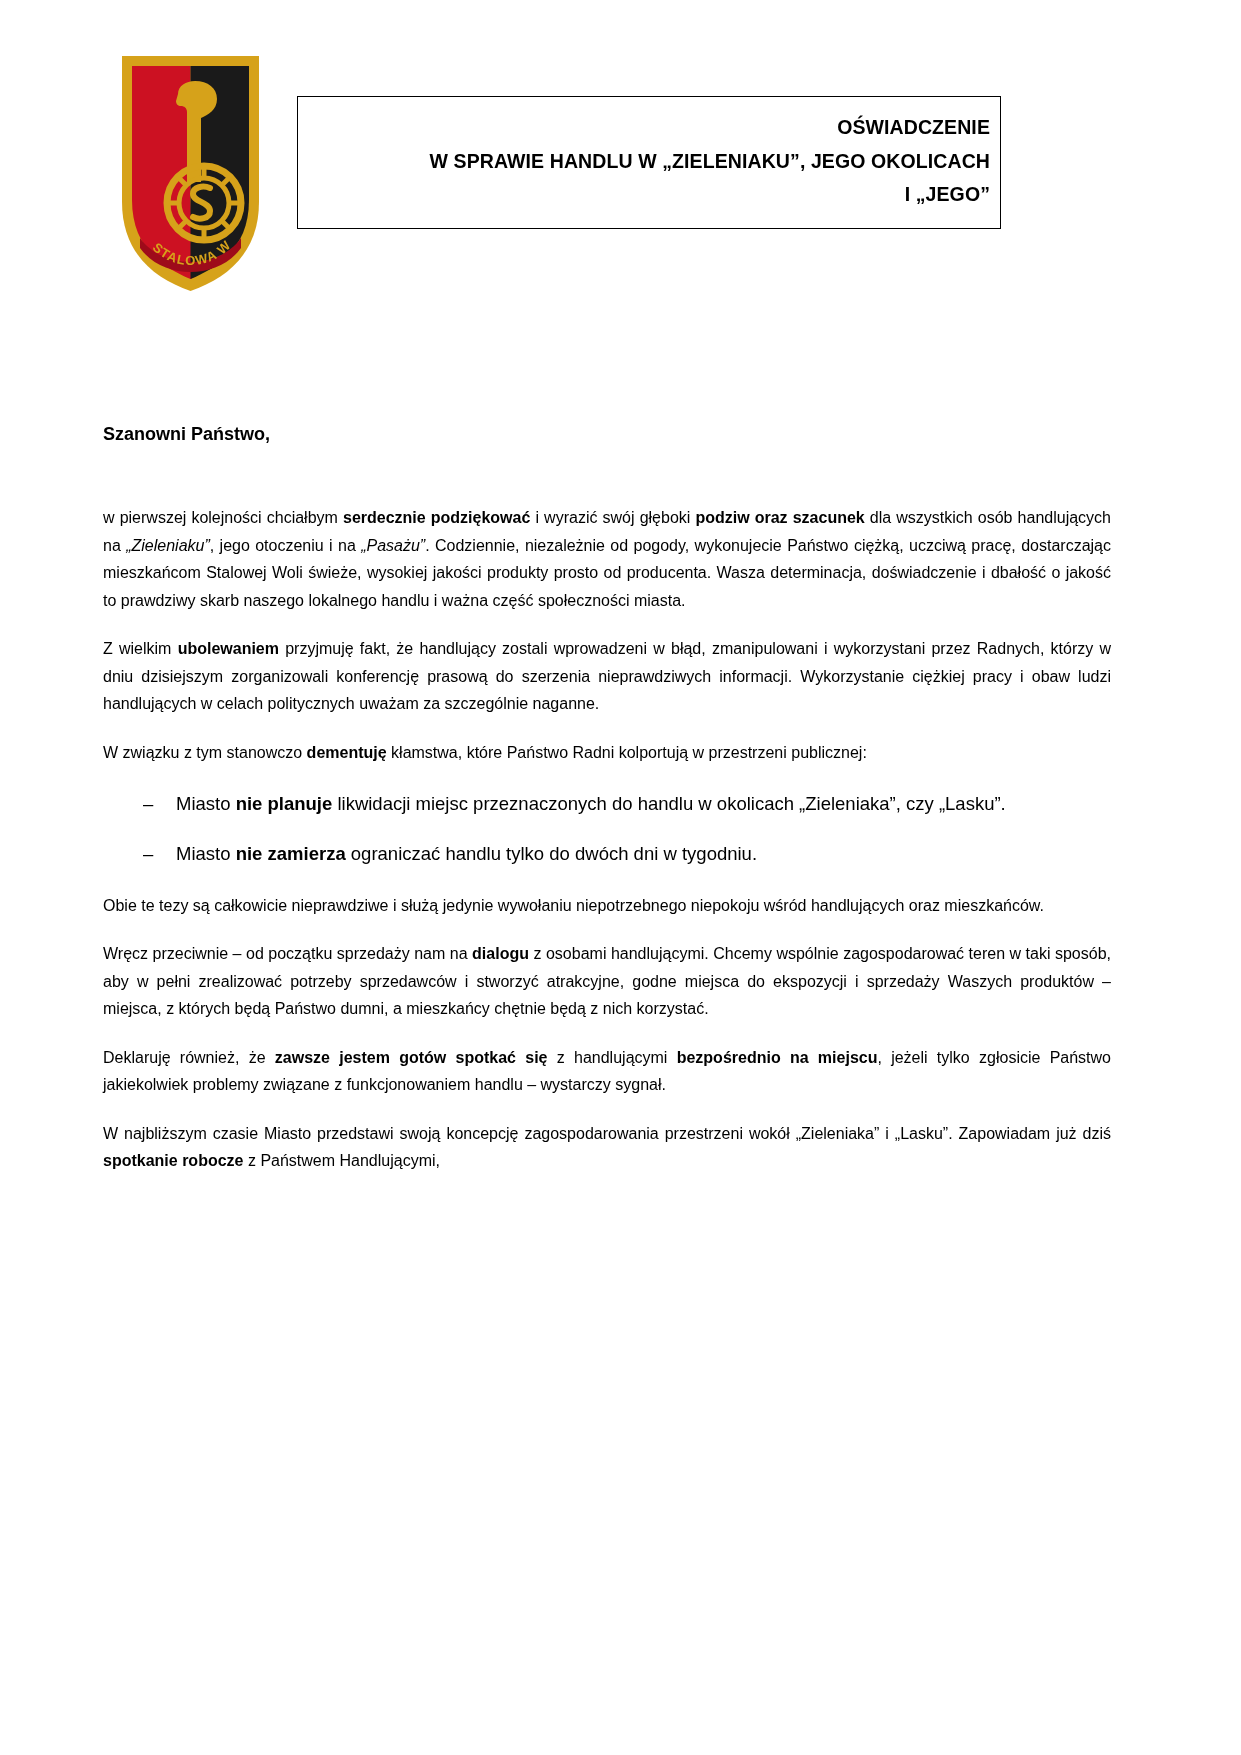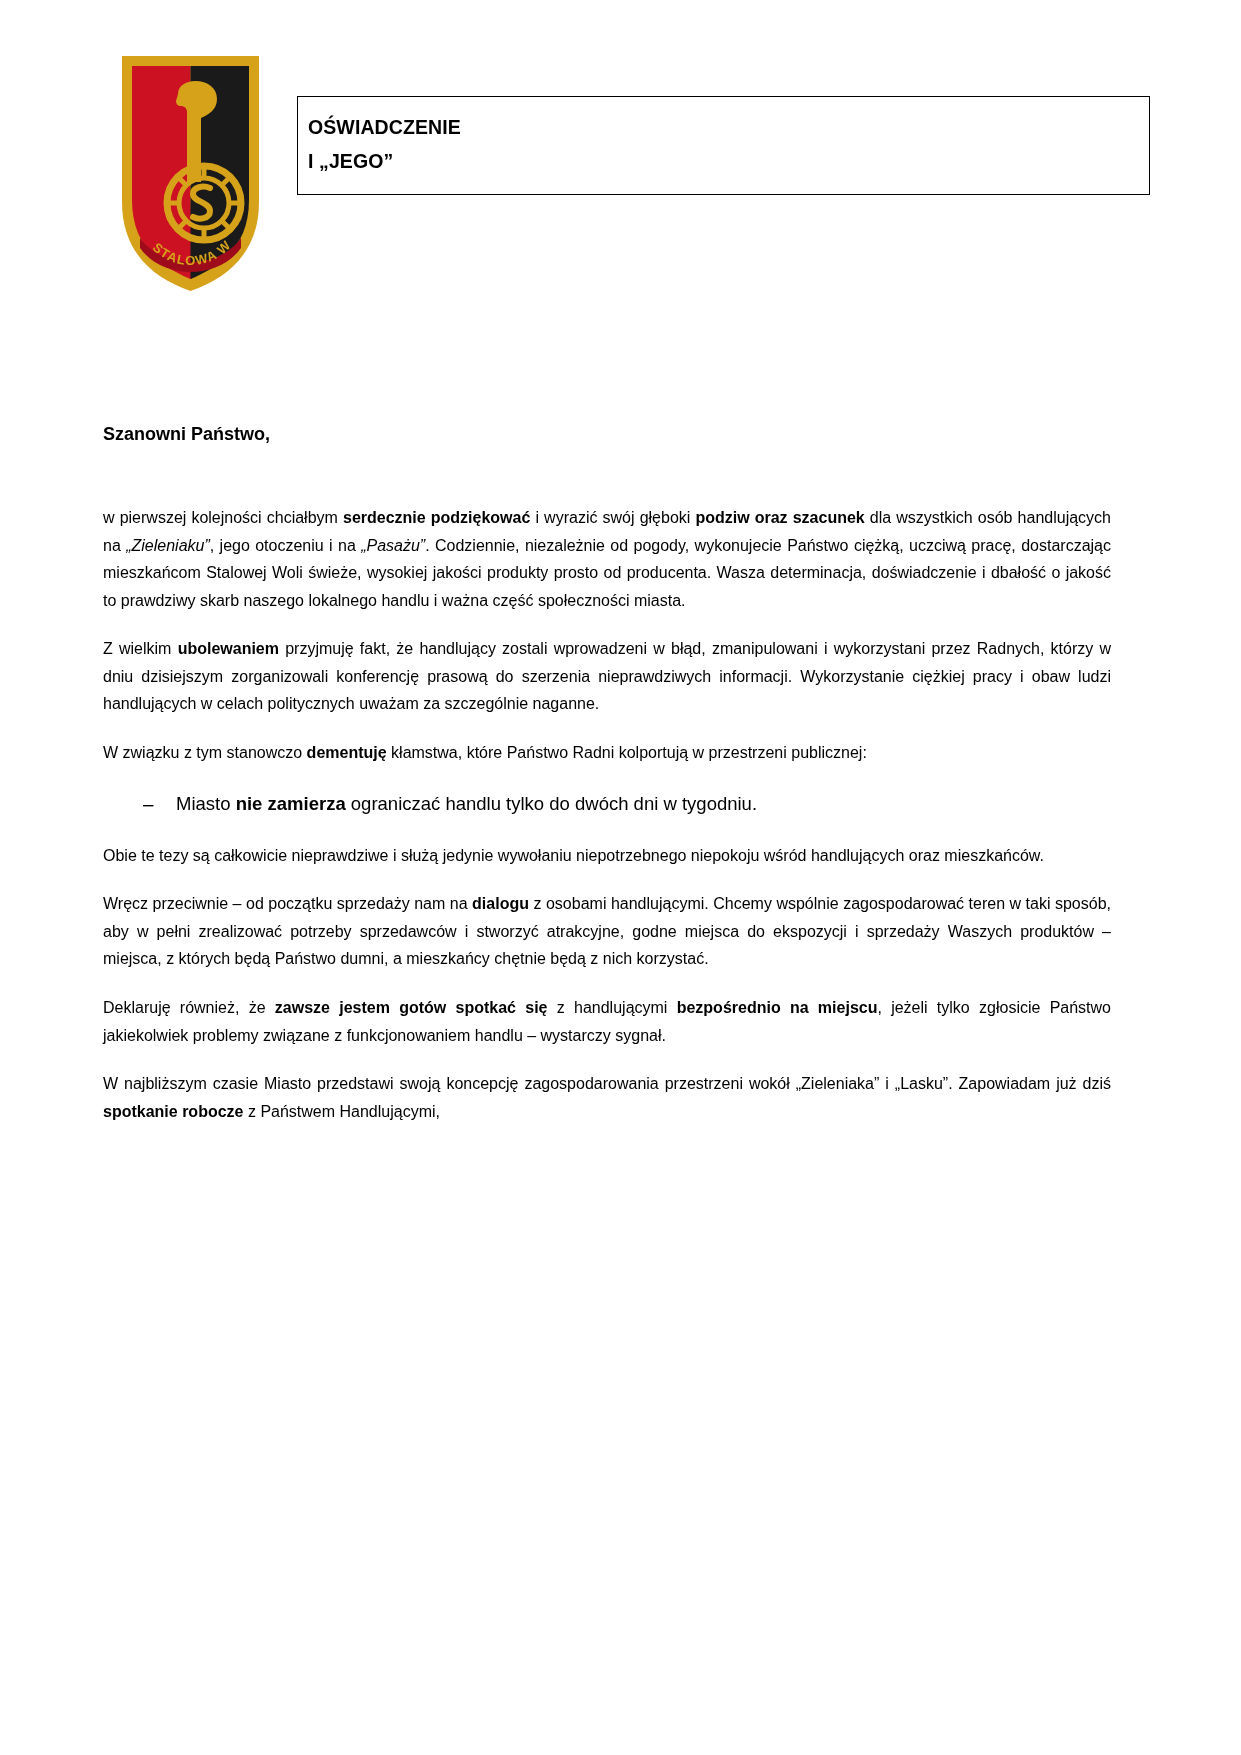--- a/index.html
+++ b/index.html
@@ -35,25 +35,25 @@
     left: 118px;
     top: 52px;
     width: 145px;
     height: 243px;
   }
 
   .title-box {
     position: absolute;
     left: 297px;
     top: 96px;
-    width: 853px;
+    width: 704px;
     border: 1.5px solid #000;
     box-sizing: border-box;
     padding: 14px 10px 16px 10px;
-    text-align: left;
+    text-align: right;
   }
   .title-box .line {
     font-size: 19.5px;
     font-weight: bold;
     line-height: 1.72;
     letter-spacing: 0.1px;
   }
 
   
   .content {
@@ -137,38 +137,40 @@
         <path d="M22 186 C45 218 100 218 123 186 L123 196 C100 228 45 228 22 196 Z" fill="#9e0b1a"></path>
         <path id="mottoPath" d="M30 192 C52 220 93 220 115 192" fill="none"></path>
         <text font-family="Liberation Sans, sans-serif" font-size="13" font-weight="bold" fill="#d6a21a" letter-spacing="1.2">
           <textPath href="#mottoPath" startOffset="6%">STALOWA WOLA</textPath>
         </text>
       </svg>
     </div>
 
     <div class="title-box">
       <div class="line">OŚWIADCZENIE</div>
+      <div class="line">W SPRAWIE HANDLU W „ZIELENIAKU”, JEGO OKOLICACH</div>
       <div class="line">I  „JEGO”</div>
     </div>
 
   </div>
 
   <div class="content">
 
     <p class="salutation">Szanowni Państwo,</p>
 
     <div>
       <p class="para"><span>w pierwszej kolejności chciałbym </span><b>serdecznie podziękować</b><span> i wyrazić swój głęboki </span><b>podziw oraz szacunek</b><span> dla wszystkich osób handlujących na </span><i>„Zieleniaku”</i><span>, jego otoczeniu i na </span><i>„Pasażu”</i><span>. Codziennie, niezależnie od pogody, wykonujecie Państwo ciężką, uczciwą pracę, dostarczając mieszkańcom Stalowej Woli świeże, wysokiej jakości produkty prosto od producenta. Wasza determinacja, doświadczenie i dbałość o jakość to prawdziwy skarb naszego lokalnego handlu i ważna część społeczności miasta.</span></p>
       <p class="para"><span>Z wielkim </span><b>ubolewaniem</b><span> przyjmuję fakt, że handlujący zostali wprowadzeni w błąd, zmanipulowani i wykorzystani przez Radnych, którzy w dniu dzisiejszym zorganizowali konferencję prasową do szerzenia nieprawdziwych informacji. Wykorzystanie ciężkiej pracy i obaw ludzi handlujących w celach politycznych uważam za szczególnie naganne.</span></p>
       <p class="para"><span>W związku z tym stanowczo </span><b>dementuję</b><span> kłamstwa, które Państwo Radni kolportują w przestrzeni publicznej:</span></p>
     </div>
 
     <ul class="bullets">
       <li>
         <span class="dash">–</span>
+        <span><span>Miasto </span><b>nie planuje</b><span> likwidacji miejsc przeznaczonych do handlu w okolicach „Zieleniaka”, czy „Lasku”.</span></span>
       </li>
       <li>
         <span class="dash">–</span>
         <span><span>Miasto </span><b>nie zamierza</b><span> ograniczać handlu tylko do dwóch dni w tygodniu.</span></span>
       </li>
     </ul>
 
     <div>
       <p class="para"><span>Obie te tezy są całkowicie nieprawdziwe i służą jedynie wywołaniu niepotrzebnego niepokoju wśród handlujących oraz mieszkańców.</span></p>
       <p class="para"><span>Wręcz przeciwnie – od początku sprzedaży nam na </span><b>dialogu</b><span> z osobami handlującymi. Chcemy wspólnie zagospodarować teren w taki sposób, aby w pełni zrealizować potrzeby sprzedawców i stworzyć atrakcyjne, godne miejsca do ekspozycji i sprzedaży Waszych produktów – miejsca, z których będą Państwo dumni, a mieszkańcy chętnie będą z nich korzystać.</span></p>

